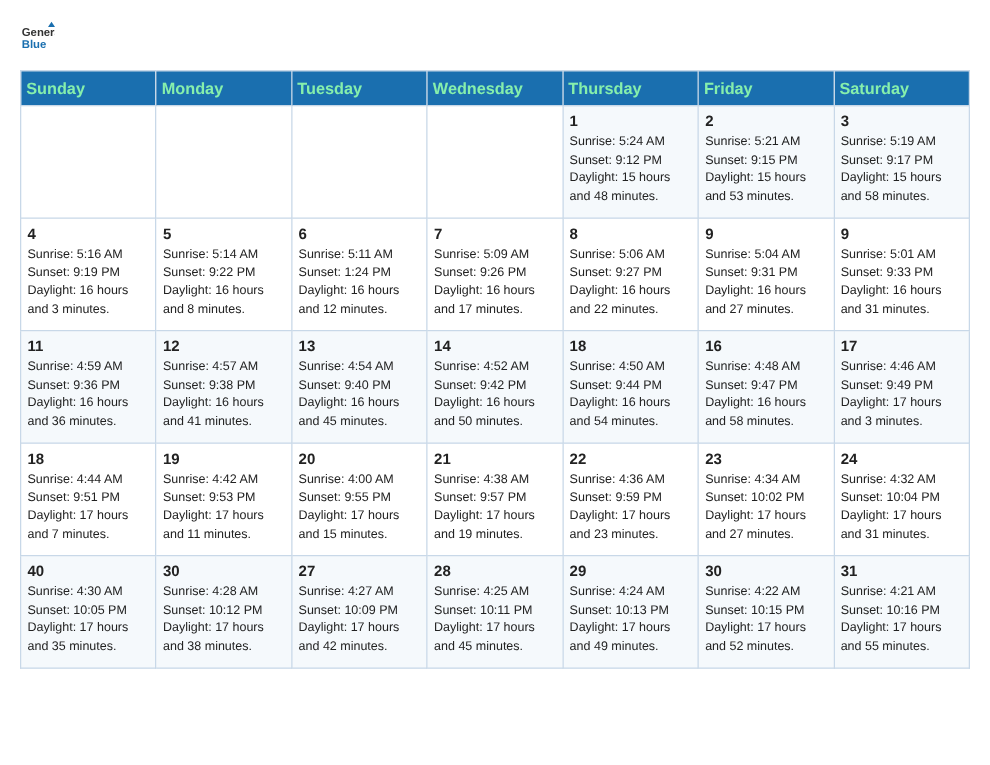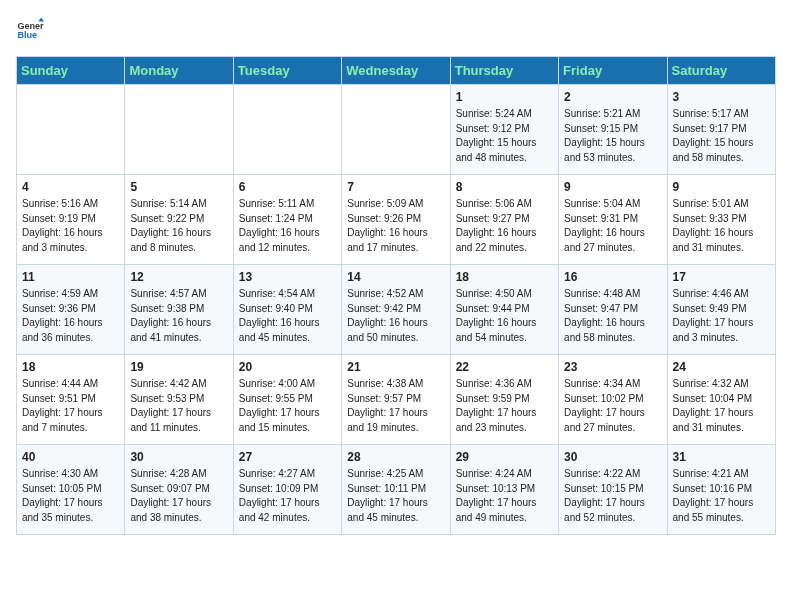--- a/index.html
+++ b/index.html
@@ -130,21 +130,21 @@
         </td>
         <td>
           <span class="day-num">2</span>
           <div class="cell-text">Sunrise: 5:21 AM
 Sunset: 9:15 PM
 Daylight: 15 hours
 and 53 minutes.</div>
         </td>
         <td>
           <span class="day-num">3</span>
-          <div class="cell-text">Sunrise: 5:17 AM
+          <div class="cell-text">Sunrise: 5:19 AM
 Sunset: 9:17 PM
 Daylight: 15 hours
 and 58 minutes.</div>
         </td>
       </tr>
       <tr>
         <td>
           <span class="day-num">4</span>
           <div class="cell-text">Sunrise: 5:16 AM
 Sunset: 9:19 PM
@@ -300,21 +300,21 @@
         <td>
           <span class="day-num">40</span>
           <div class="cell-text">Sunrise: 4:30 AM
 Sunset: 10:05 PM
 Daylight: 17 hours
 and 35 minutes.</div>
         </td>
         <td>
           <span class="day-num">30</span>
           <div class="cell-text">Sunrise: 4:28 AM
-Sunset: 09:07 PM
+Sunset: 10:12 PM
 Daylight: 17 hours
 and 38 minutes.</div>
         </td>
         <td>
           <span class="day-num">27</span>
           <div class="cell-text">Sunrise: 4:27 AM
 Sunset: 10:09 PM
 Daylight: 17 hours
 and 42 minutes.</div>
         </td>

